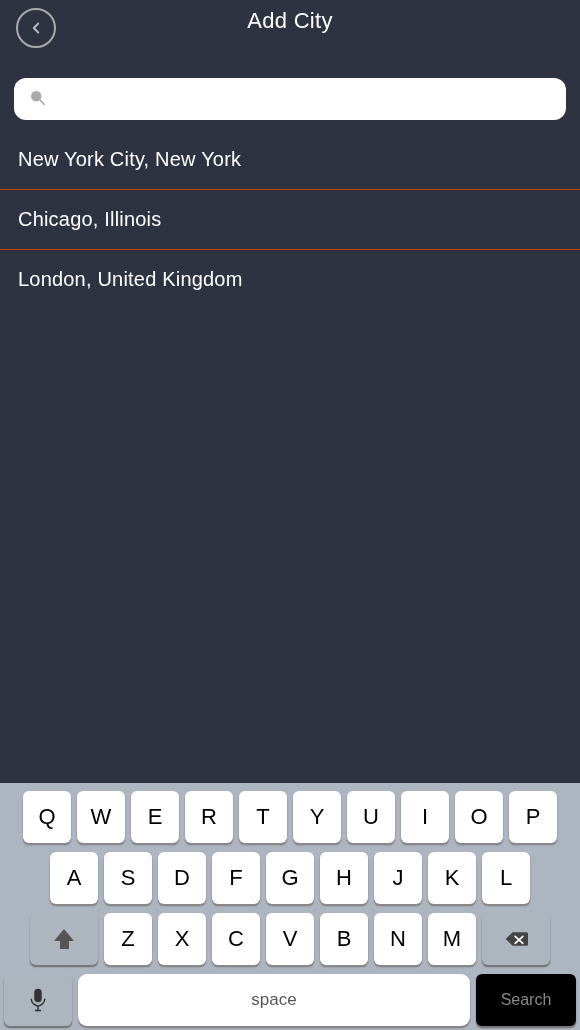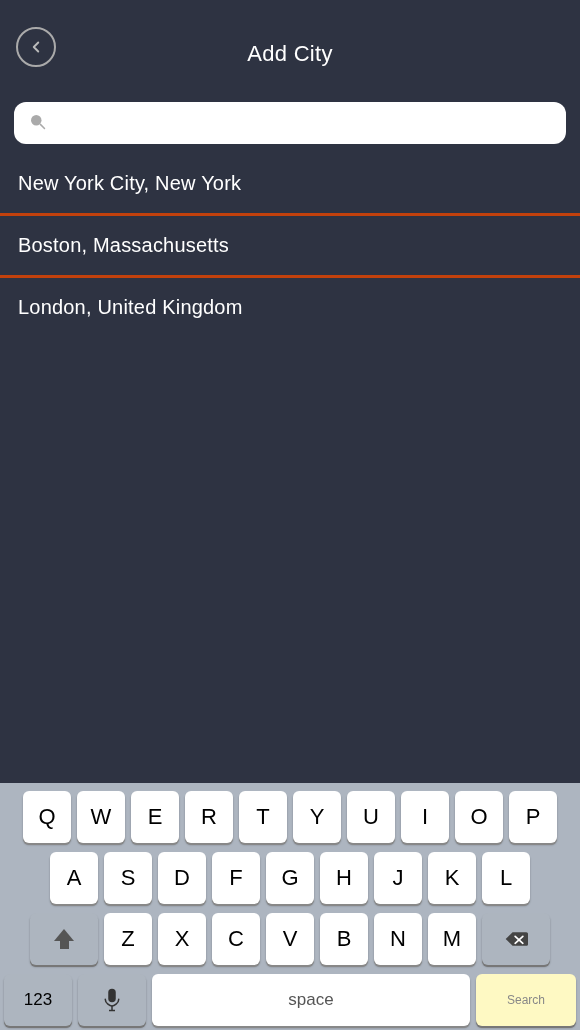--- a/index.html
+++ b/index.html
@@ -10,22 +10,22 @@
       background: #2e3342;
       font-family: -apple-system, 'Helvetica Neue', Helvetica, Arial, sans-serif;
       overflow: hidden;
       display: flex;
       flex-direction: column;
     }
 
     
     .header {
       display: flex;
-      align-items: flex-end;
-      padding: 27px 16px;
+      align-items: flex-start;
+      padding: 8px 16px;
       background: #2e3342;
       min-height: 70px;
     }
 
     .back-button {
       width: 40px;
       height: 40px;
       border-radius: 50%;
       border: 2px solid #aaa;
       display: flex;
@@ -92,21 +92,21 @@
     .city-list {
       flex: 1;
       background: #2e3342;
     }
 
     .city-item {
       padding: 18px 18px;
       color: #ffffff;
       font-size: 20px;
       font-weight: 300;
-      border-bottom: 3px solid #c2410c;
+      border-bottom: 1px solid #c2410c;
       cursor: pointer;
       letter-spacing: 0.2px;
     }
 
     .city-item:last-child {
       border-bottom: none;
     }
 
     
     .keyboard {
@@ -165,27 +165,28 @@
 
     .key-mic {
       width: 68px;
       font-size: 20px;
     }
 
     .key-space {
       flex: 1;
       font-size: 17px;
       color: #555;
+      border-radius: 9px;
     }
 
     .key-search {
       width: 100px;
-      font-size: 12px;
+      font-size: 16px;
       color: #888;
-      background: #fef9c3;
+      background: #000000;
       box-shadow: 0 2px 0 #777, 0 2px 2px rgba(0,0,0,0.3);
     }
 
     .delete-icon {
       display: flex;
       align-items: center;
       justify-content: center;
     }
 
     .delete-icon svg {
@@ -221,21 +222,21 @@
           <line x1="16.5" y1="16.5" x2="22" y2="22" stroke="#aaa" stroke-width="2" stroke-linecap="round"></line>
         </svg>
     </div>
     <input class="search-input" type="text" placeholder="" style="">
   </div>
 </div>
 
 <div class="city-list">
 
 <div class="city-item">New York City, New York</div>
-    <div class="city-item">Boston, Massachusetts</div>
+    <div class="city-item">Chicago, Illinois</div>
     <div class="city-item">London, United Kingdom</div>
   </div>
 
 <div class="keyboard">
   <div class="keyboard-row">
 
   <div class="key key-letter">Q</div>
       <div class="key key-letter">W</div>
       <div class="key key-letter">E</div>
       <div class="key key-letter">R</div>
@@ -276,21 +277,20 @@
       <div class="key key-dark key-delete delete-icon">
         <svg viewBox="0 0 28 20" fill="none">
   <path d="M10 2H26C27.1 2 28 2.9 28 4V16C28 17.1 27.1 18 26 18H10L2 10L10 2Z" fill="#444"></path>
   <line x1="13" y1="7" x2="22" y2="15" stroke="white" stroke-width="2" stroke-linecap="round"></line>
   <line x1="22" y1="7" x2="13" y2="15" stroke="white" stroke-width="2" stroke-linecap="round"></line>
 </svg>
       </div>
     </div>
   <div class="keyboard-row">
 
-  <div class="key key-dark key-123">123</div>
       <div class="key key-dark key-mic mic-icon">
         <svg viewBox="0 0 24 30" fill="#333">
   <rect x="7" y="0" width="10" height="18" rx="5" ry="5"></rect>
   <path d="M3 14C3 19.5 9.5 23 12 23C14.5 23 21 19.5 21 14" fill="none" stroke="#333" stroke-width="2" stroke-linecap="round"></path>
   <line x1="12" y1="23" x2="12" y2="29" stroke="#333" stroke-width="2"></line>
   <line x1="8" y1="29" x2="16" y2="29" stroke="#333" stroke-width="2"></line>
 </svg>
       </div>
       <div class="key key-space">space</div>
       <div class="key key-search">Search</div>

